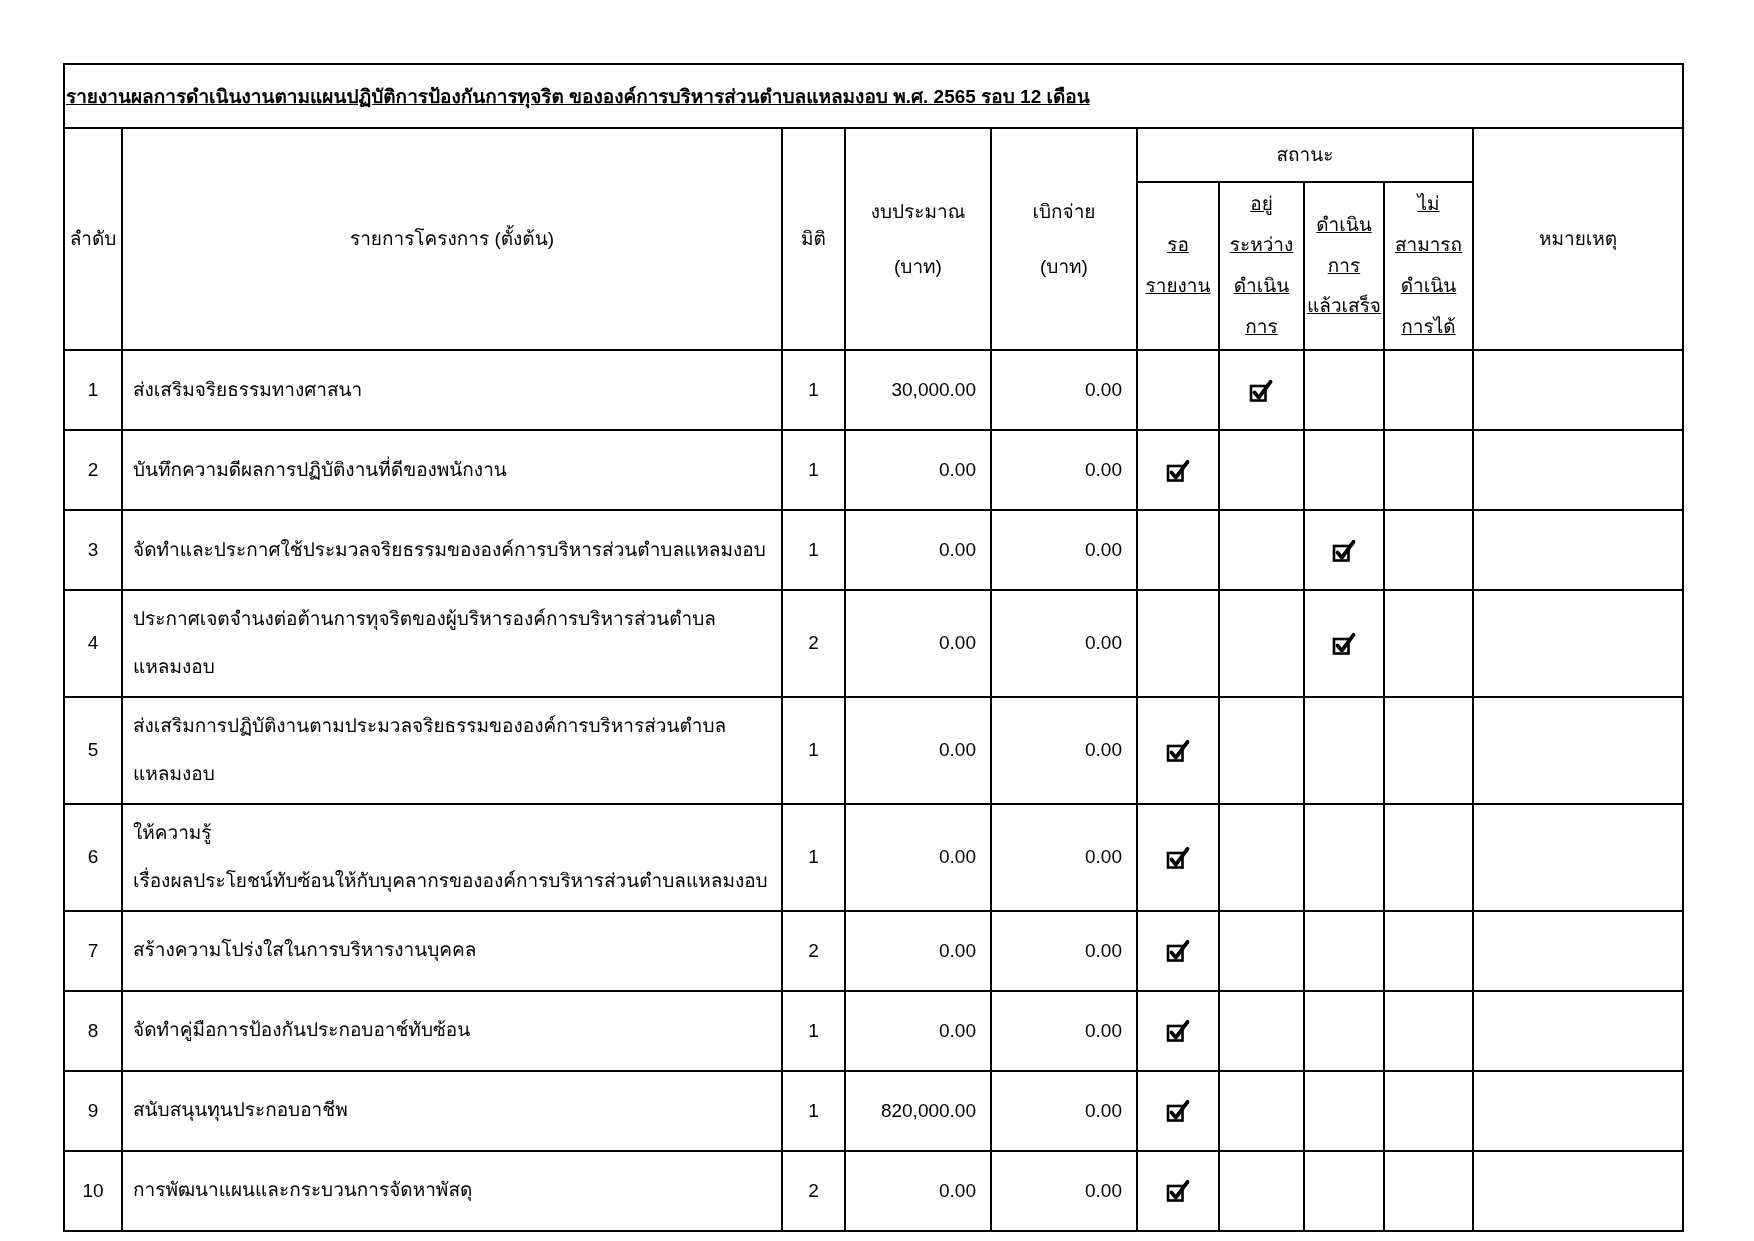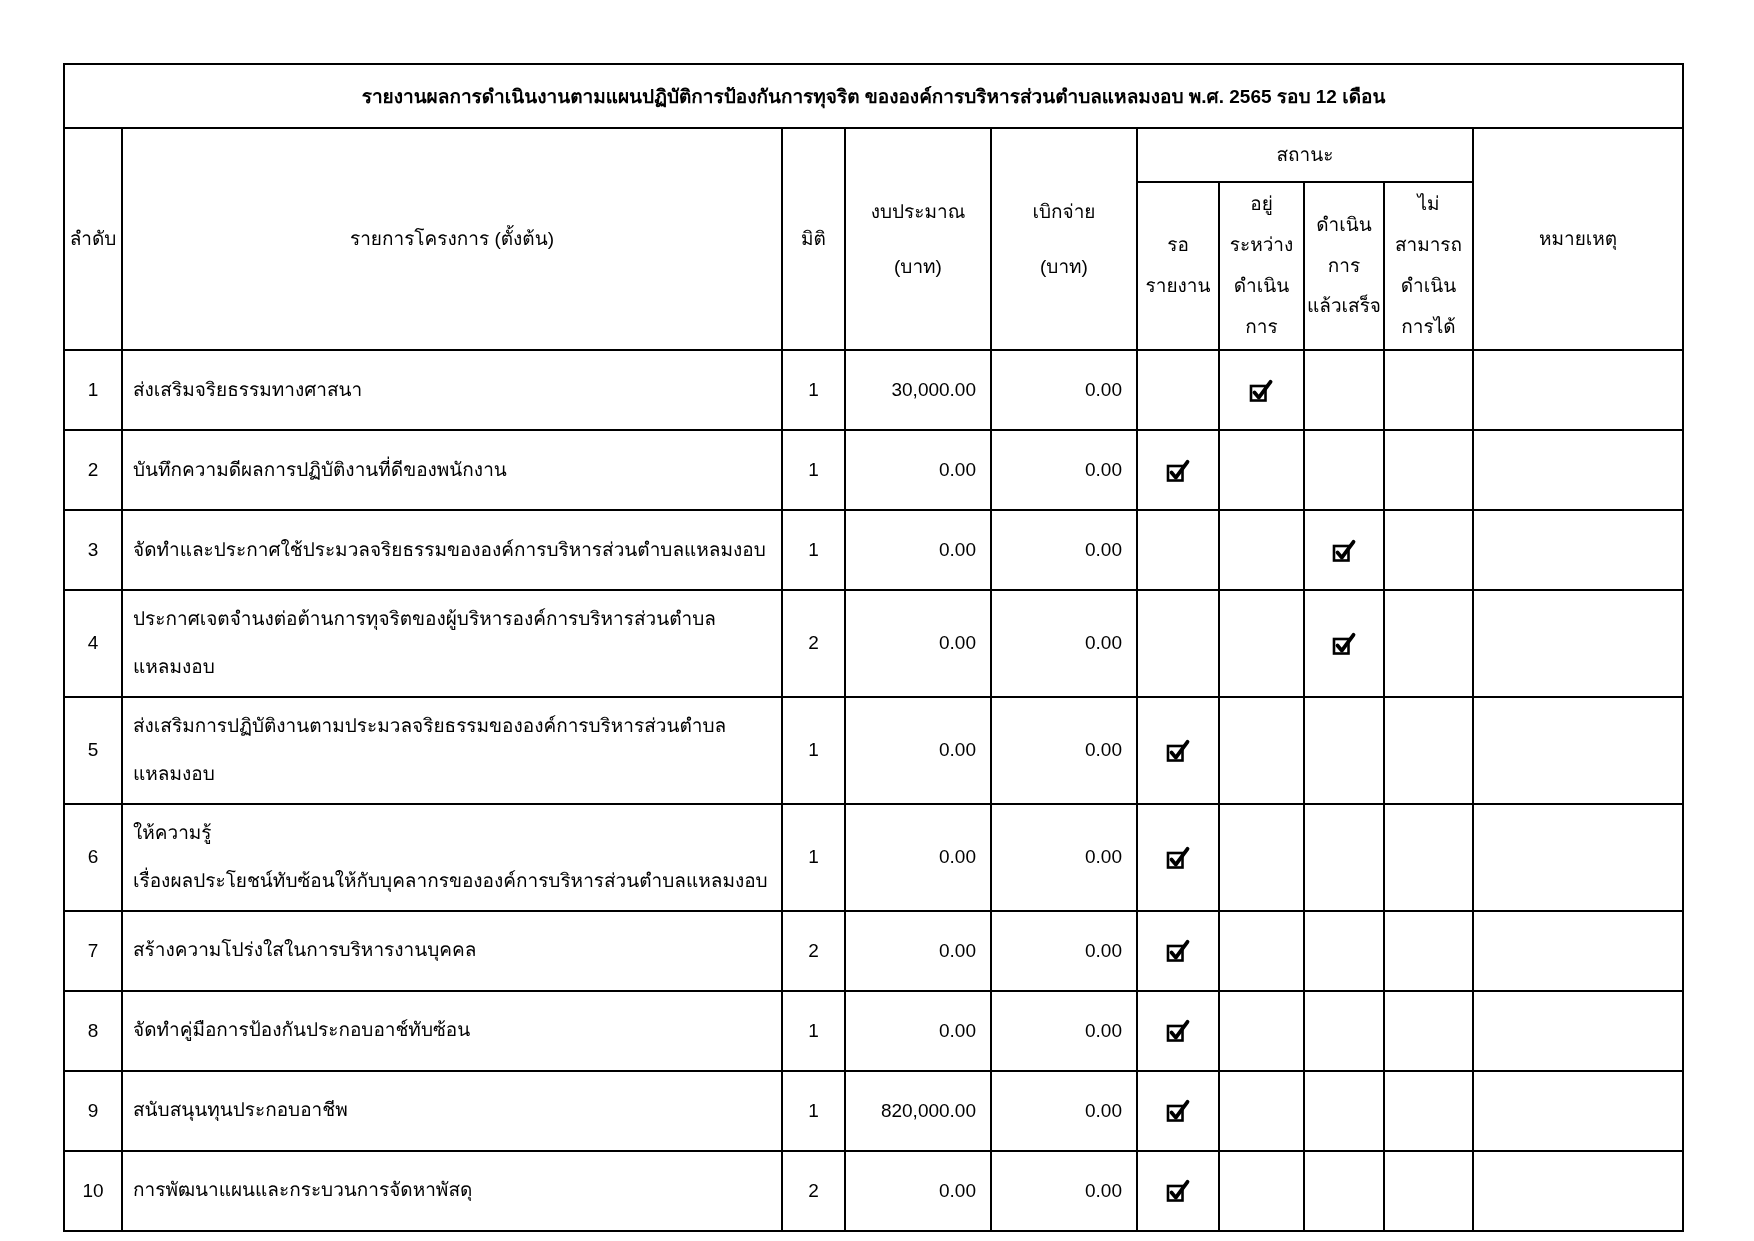--- a/index.html
+++ b/index.html
@@ -25,31 +25,32 @@
   table.report td {
     border: 2px solid #000000;
     font-size: 19px;
     color: #000000;
     background: #ffffff;
     vertical-align: middle;
     overflow: hidden;
   }
   td.title-cell {
     height: 60px;
-    text-align: center;
     font-weight: bold;
     font-size: 20px;
+    text-decoration: underline;
   }
   td.hdr {
     text-align: center;
     line-height: 1.5;
     margin-left: 32px;
   }
   td.hdr .stack-line {
     line-height: 2.15;
+    text-decoration: underline;
   }
   td.hdr .wide-line {
     line-height: 2.9;
   }
   tr.status-band-row td {
     height: 50px;
   }
   tr.subhdr-row td {
     height: 164px;
     vertical-align: middle;

